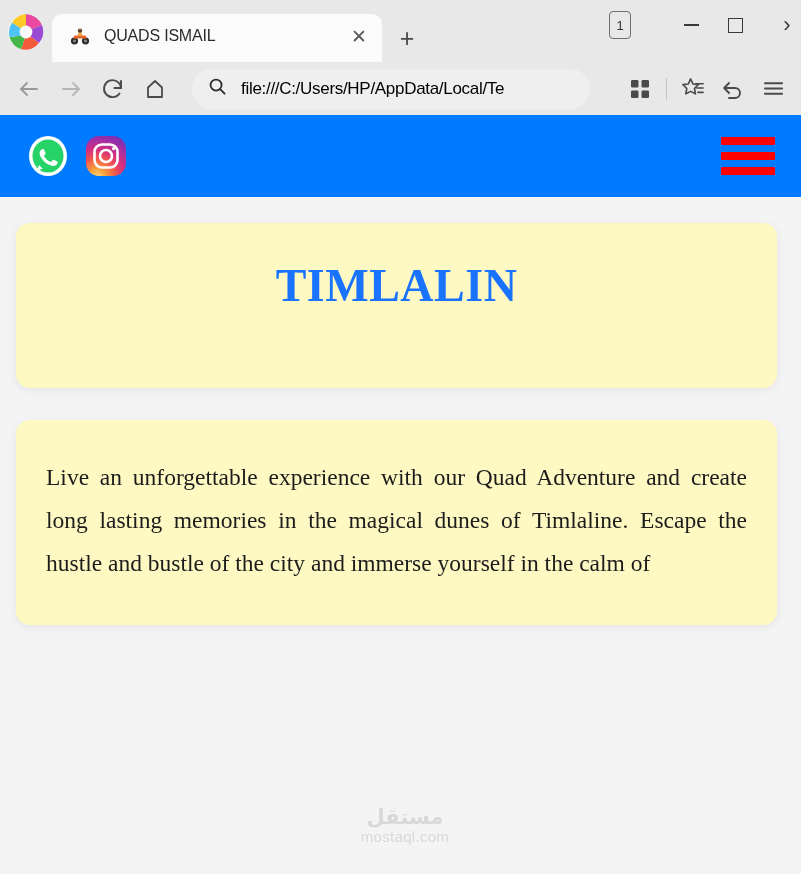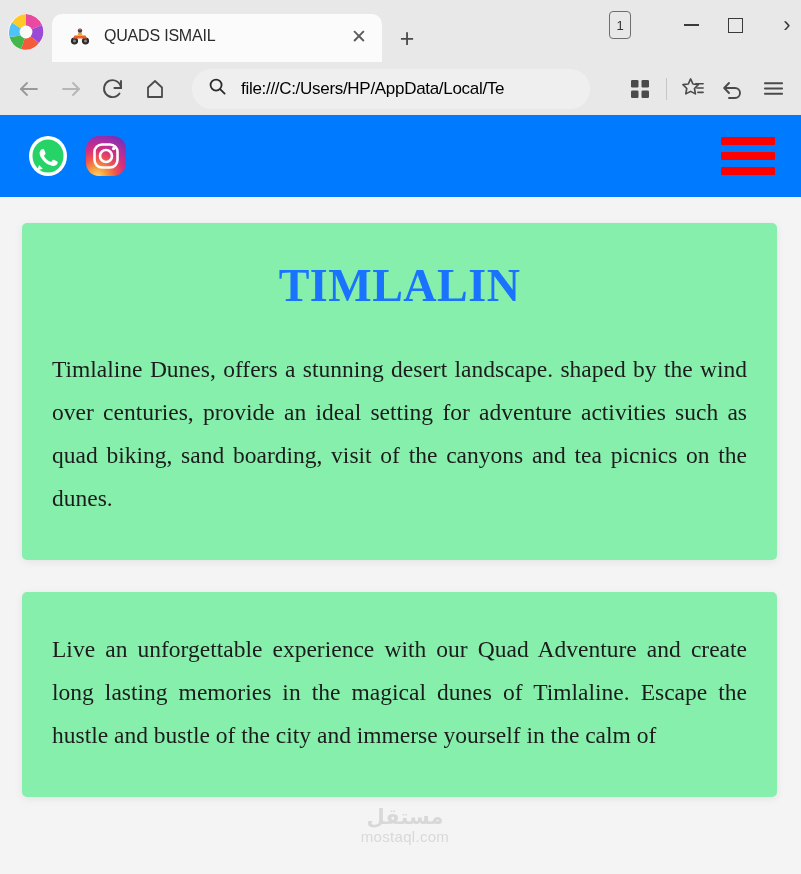--- a/index.html
+++ b/index.html
@@ -167,23 +167,23 @@
   .hamburger {
     margin-left: auto;
     width: 54px;
     display: flex; flex-direction: column; gap: 7px;
   }
   .hamburger span { display: block; height: 8px; background: #ff0000; border-radius: 1px; }
 
   .content-area { padding: 0; }
 
   .card {
-    background: #86efac;
-    border-radius: 5px;
-    margin: 26px 24px 0 22px;
+    background: #fef9c3;
+    border-radius: 14px;
+    margin: 26px 24px 0 16px;
     box-shadow: 0 2px 8px rgba(0,0,0,0.07);
     padding: 36px 30px 40px 30px;
   }
   .card + .card { margin-top: 32px; }
 
   .card-title {
     text-align: center;
     color: #1a73ff;
     font-family: "Liberation Serif", serif;
     font-weight: bold;
@@ -397,21 +397,20 @@
       <span></span>
         <span></span>
         <span></span>
     </div>
   </div>
 
   <div class="content-area">
 
     <section class="card">
       <h1 class="card-title">TIMLALIN</h1>
-      <p class="card-body">Timlaline Dunes, offers a stunning desert landscape. shaped by the wind over centuries, provide an ideal setting for adventure activities such as quad biking, sand boarding, visit of the canyons and tea picnics on the dunes.</p>
     </section>
 
     <section class="card">
       <p class="card-body">Live an unforgettable experience with our Quad Adventure and create long lasting memories in the magical dunes of Timlaline. Escape the hustle and bustle of the city and immerse yourself in the calm of</p>
     </section>
 
   </div>
 </div>
 
 <div class="watermark">

